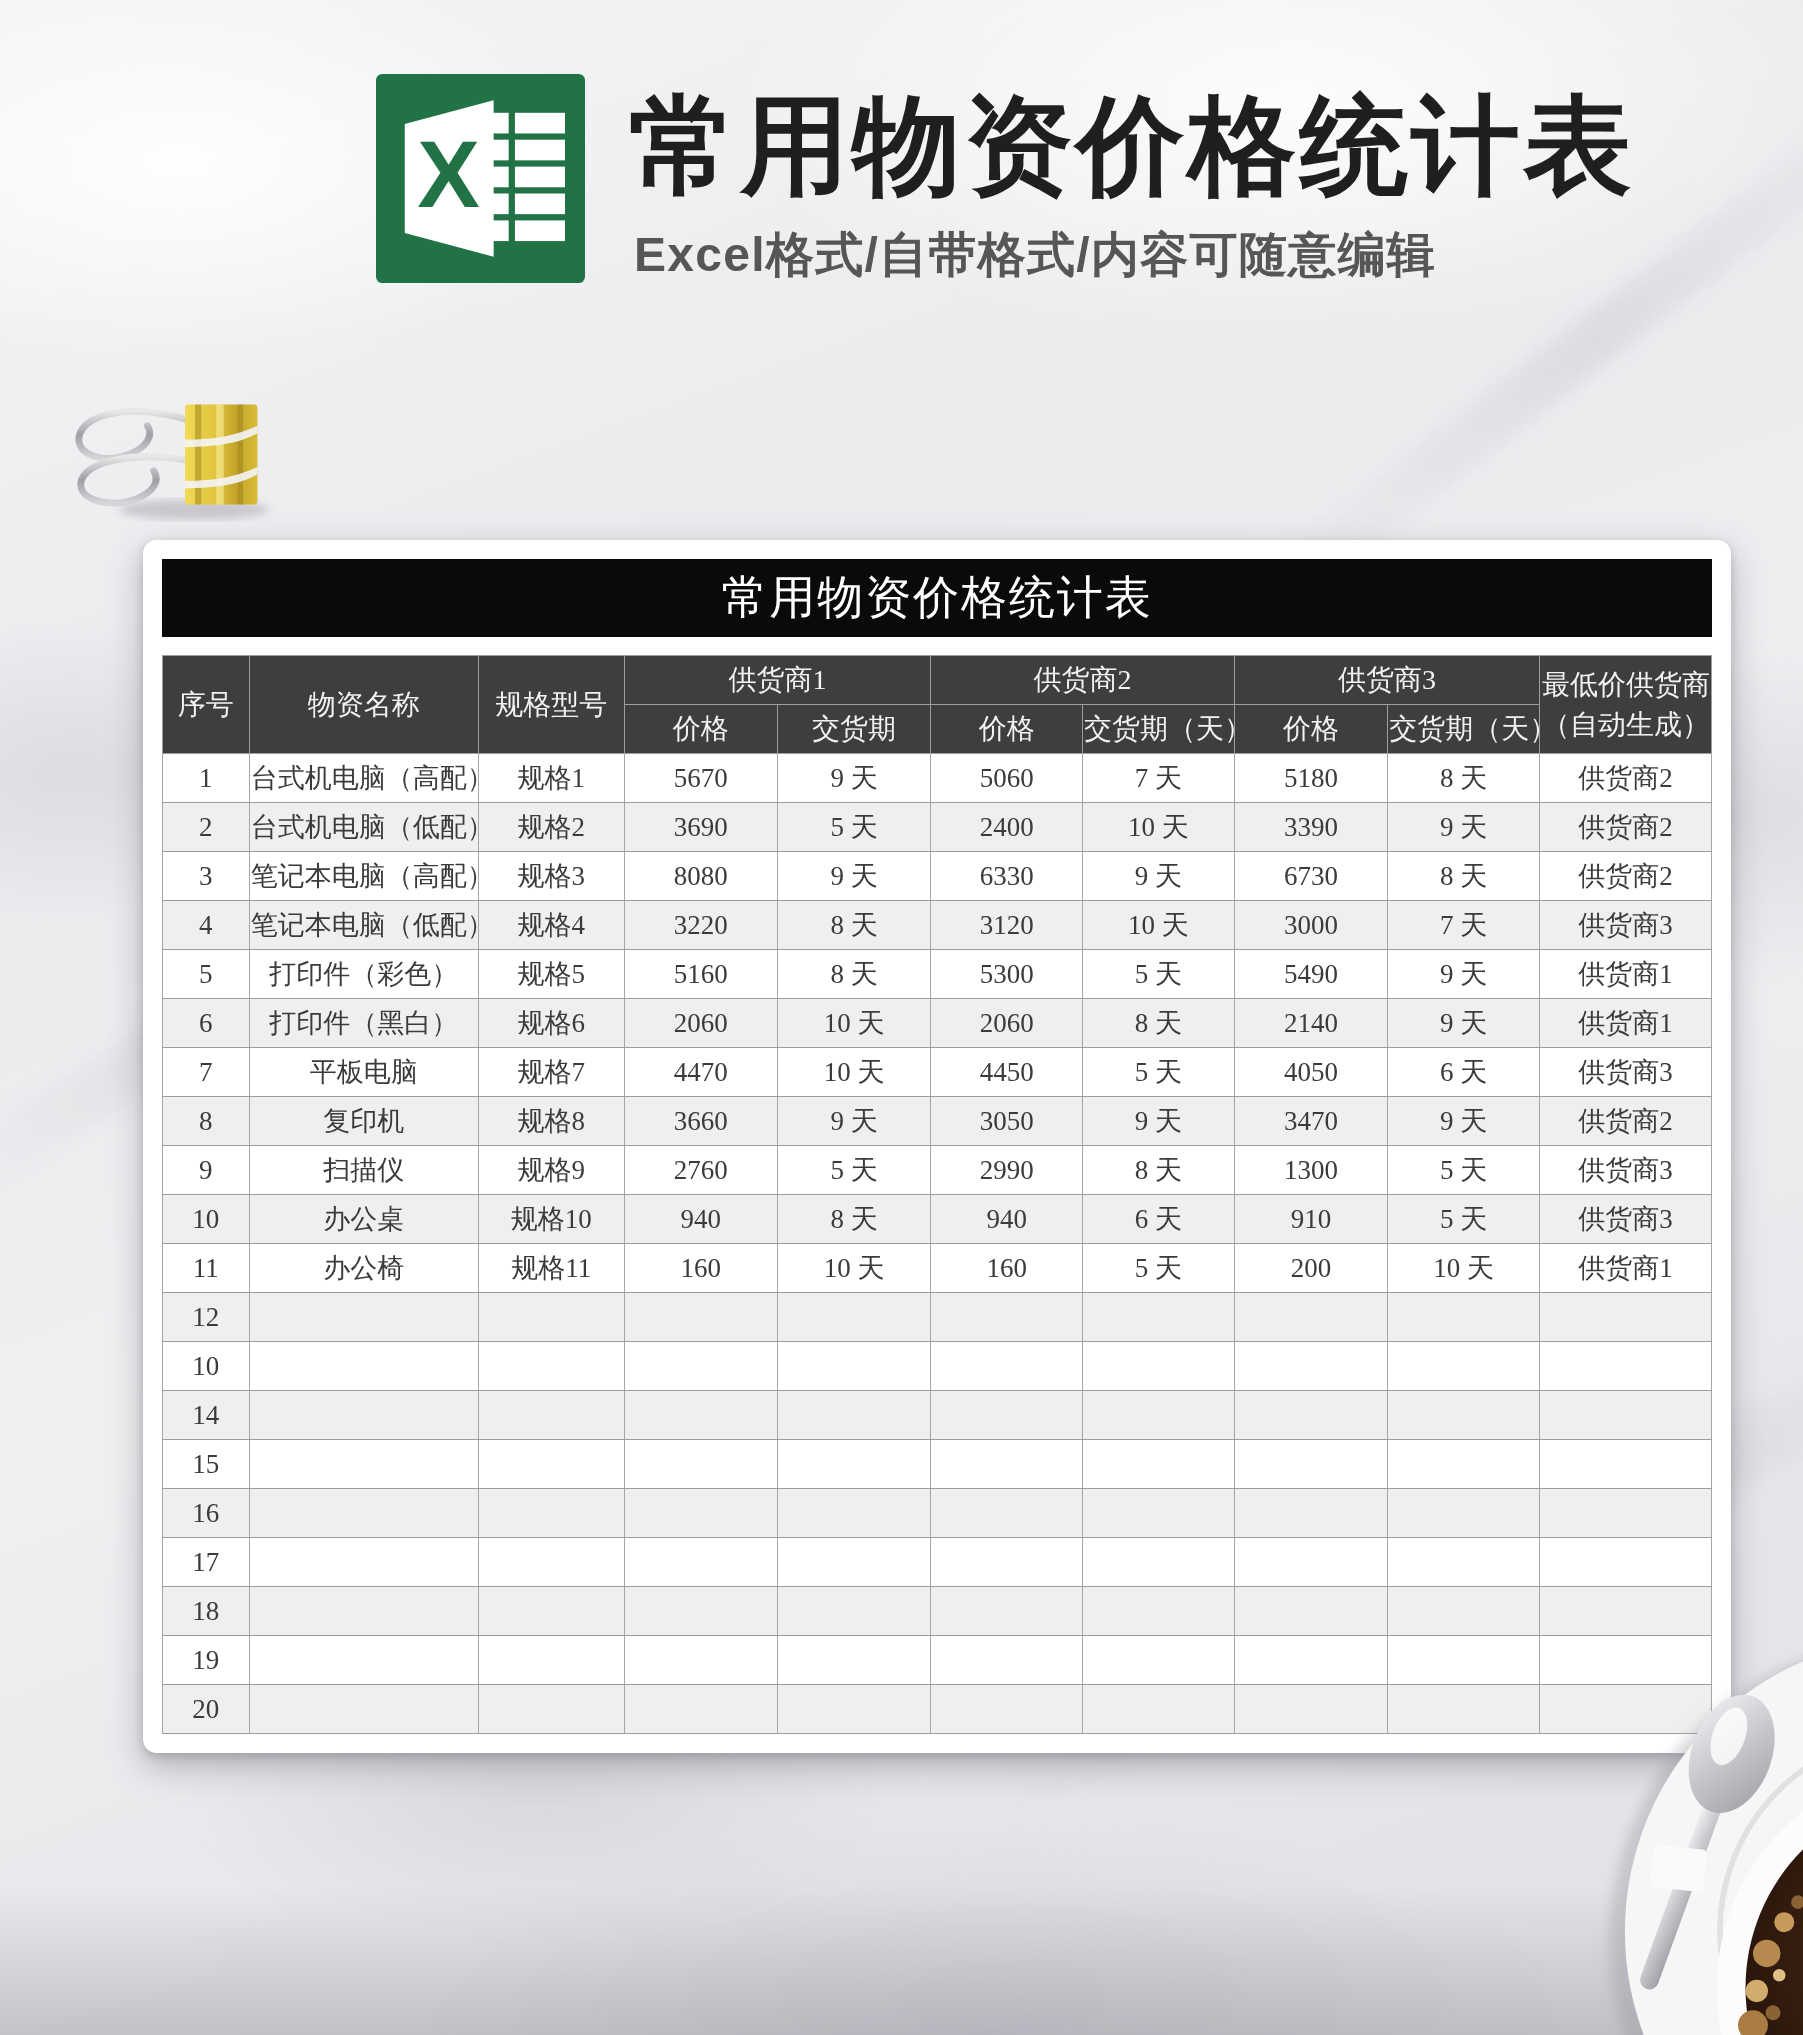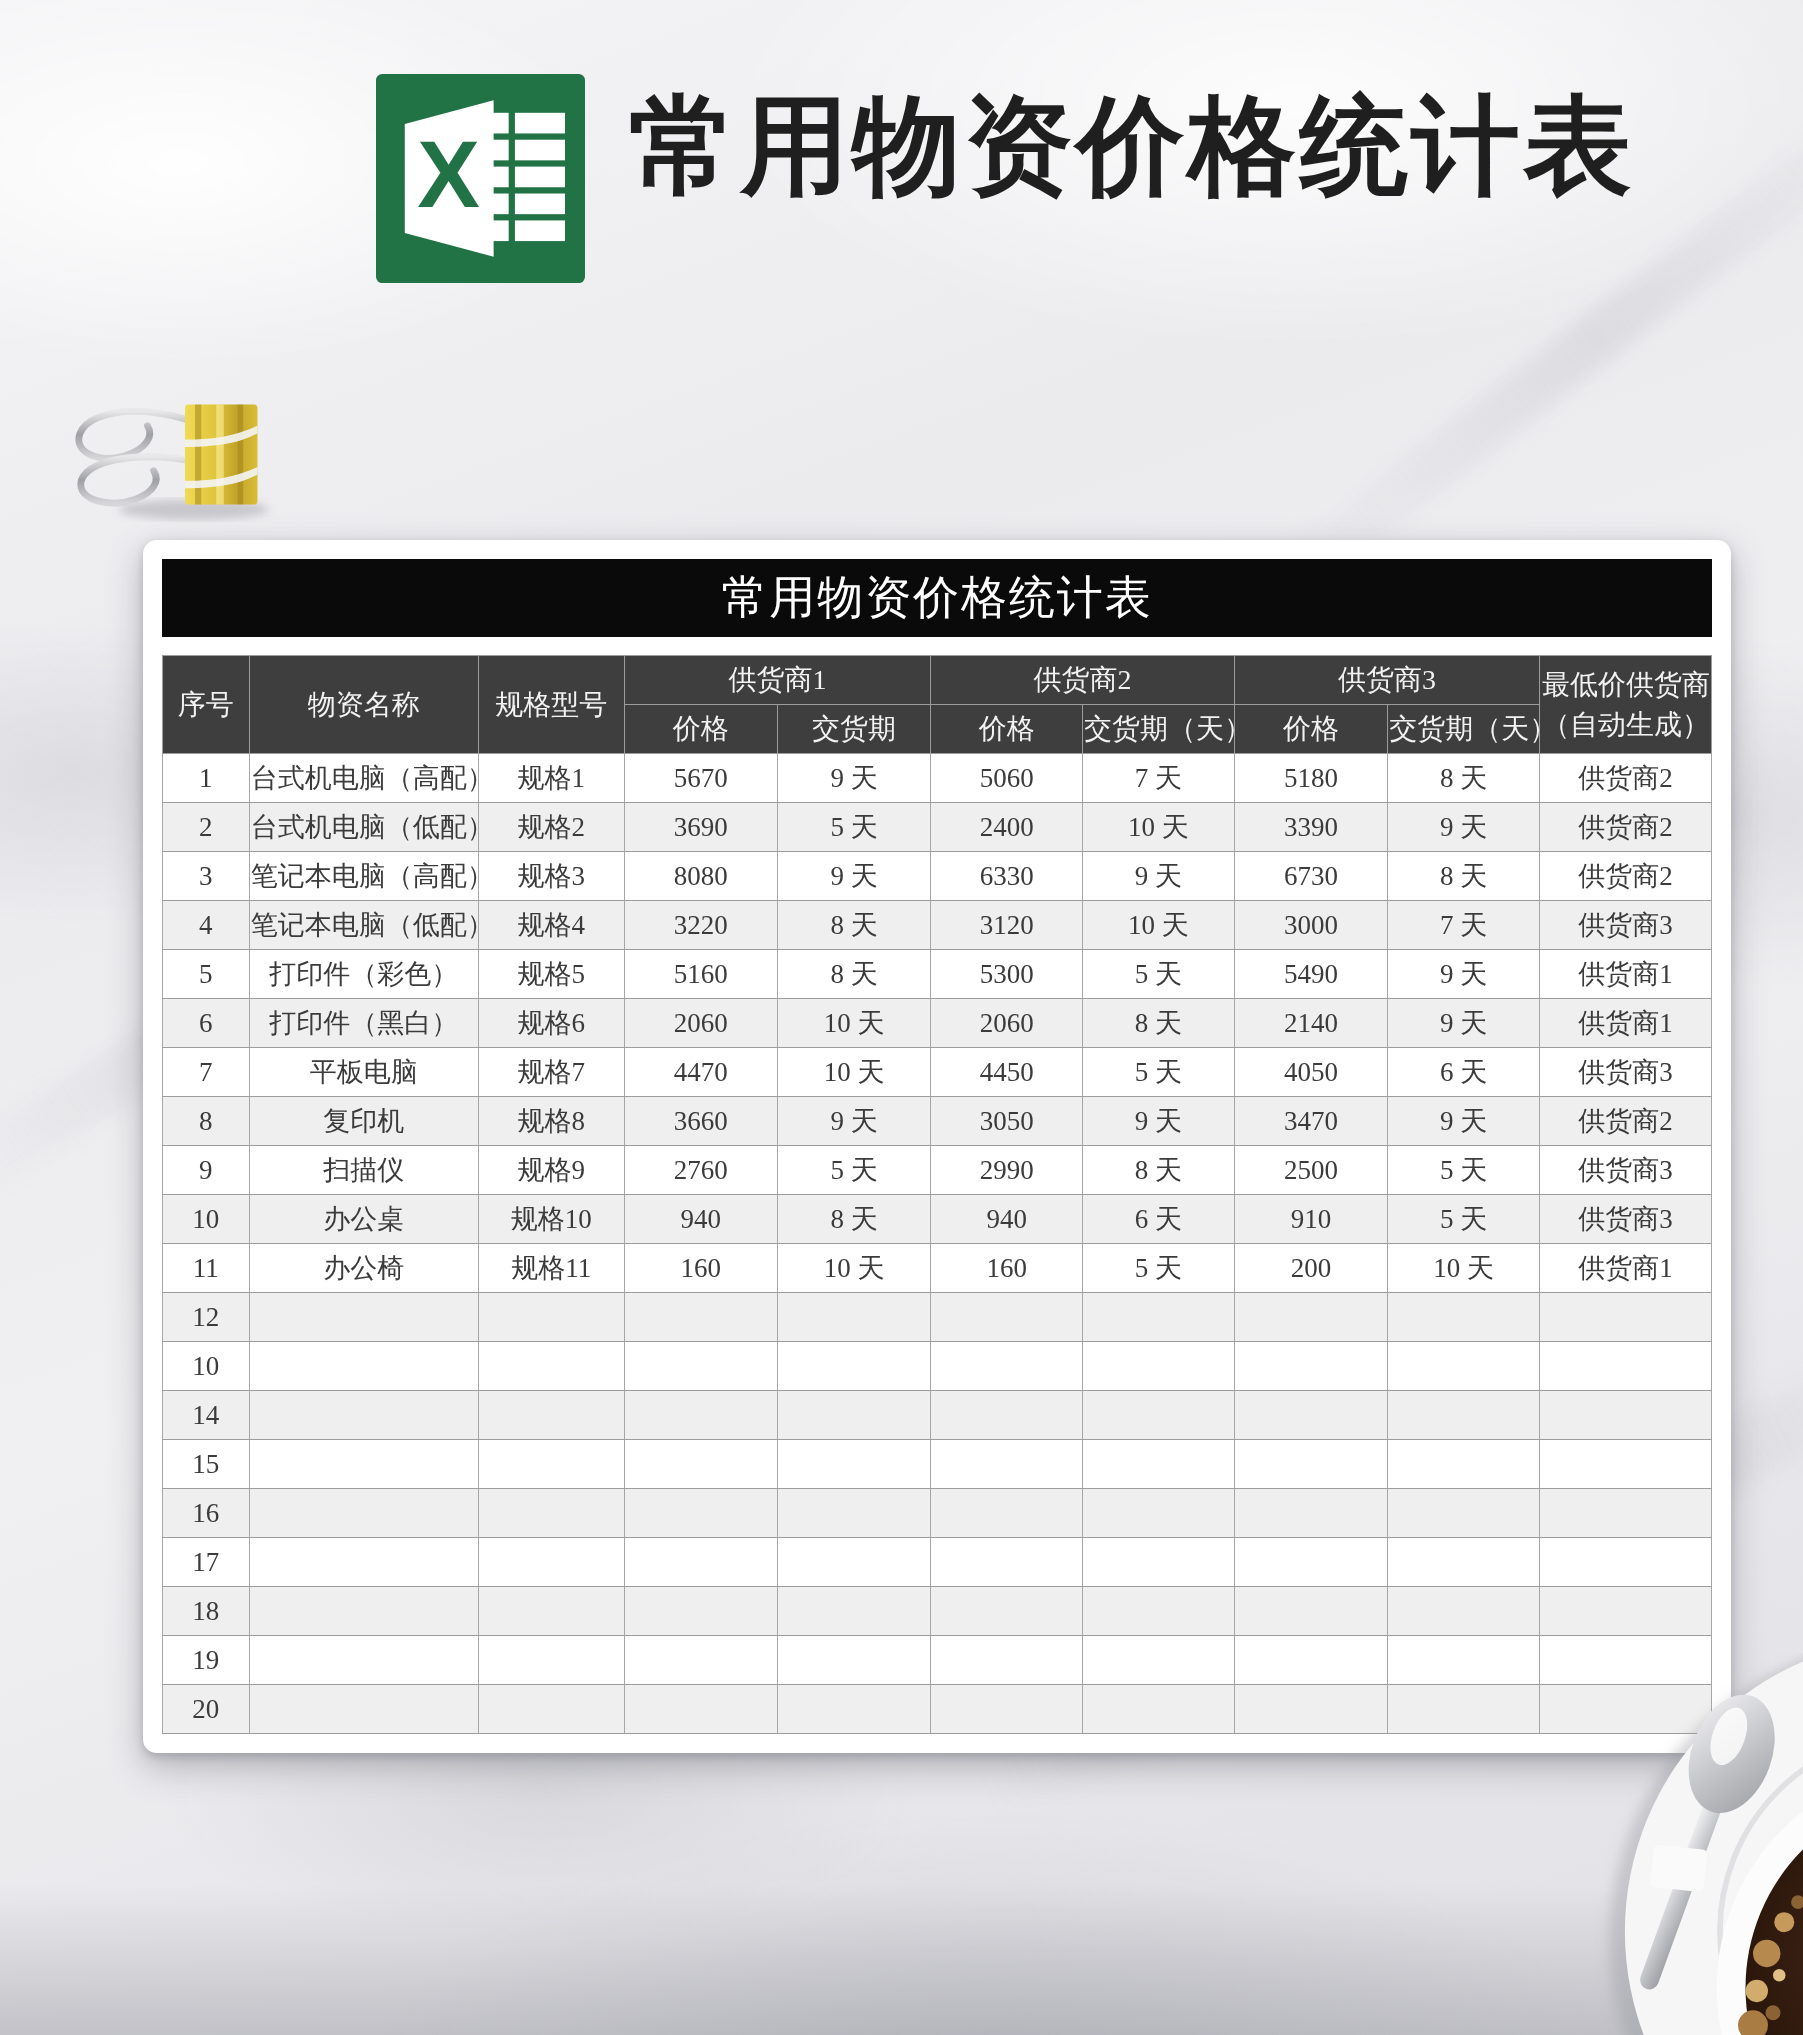--- a/index.html
+++ b/index.html
@@ -94,20 +94,21 @@
         <rect x="222" y="191" width="80" height="33"></rect>
       <rect x="176" y="234" width="36" height="33"></rect>
         <rect x="222" y="234" width="80" height="33"></rect>
     </g>
 
     <polygon points="46,80 188,42 188,292 46,254" fill="#ffffff"></polygon>
     <text x="116" y="212" text-anchor="middle" font-family="Liberation Sans, DejaVu Sans, sans-serif" font-size="150" font-weight="700" fill="#217346">X</text>
   </svg>
   <div class="hero-text">
     <h1 class="hero-title">常用物资价格统计表</h1>
+    <p class="hero-subtitle">Excel格式/自带格式/内容可随意编辑</p>
   </div>
 </div>
 
 <svg class="binder-clip" viewBox="0 0 460 240">
   <defs>
     <linearGradient id="gold" x1="0" y1="0" x2="1" y2="0">
       <stop offset="0" stop-color="#f2da55"></stop>
         <stop offset=".45" stop-color="#dec33a"></stop>
       <stop offset=".7" stop-color="#c2a42a"></stop>
         <stop offset="1" stop-color="#d9bd37"></stop>
@@ -271,21 +272,21 @@
     <td>供货商2</td>
   </tr>
         <tr>
     <td>9</td>
     <td>扫描仪</td>
     <td>规格9</td>
     <td>2760</td>
     <td>5 天</td>
     <td>2990</td>
     <td>8 天</td>
-    <td>2500</td>
+    <td>1300</td>
     <td>5 天</td>
     <td>供货商3</td>
   </tr>
         <tr>
     <td>10</td>
     <td>办公桌</td>
     <td>规格10</td>
     <td>940</td>
     <td>8 天</td>
     <td>940</td>

